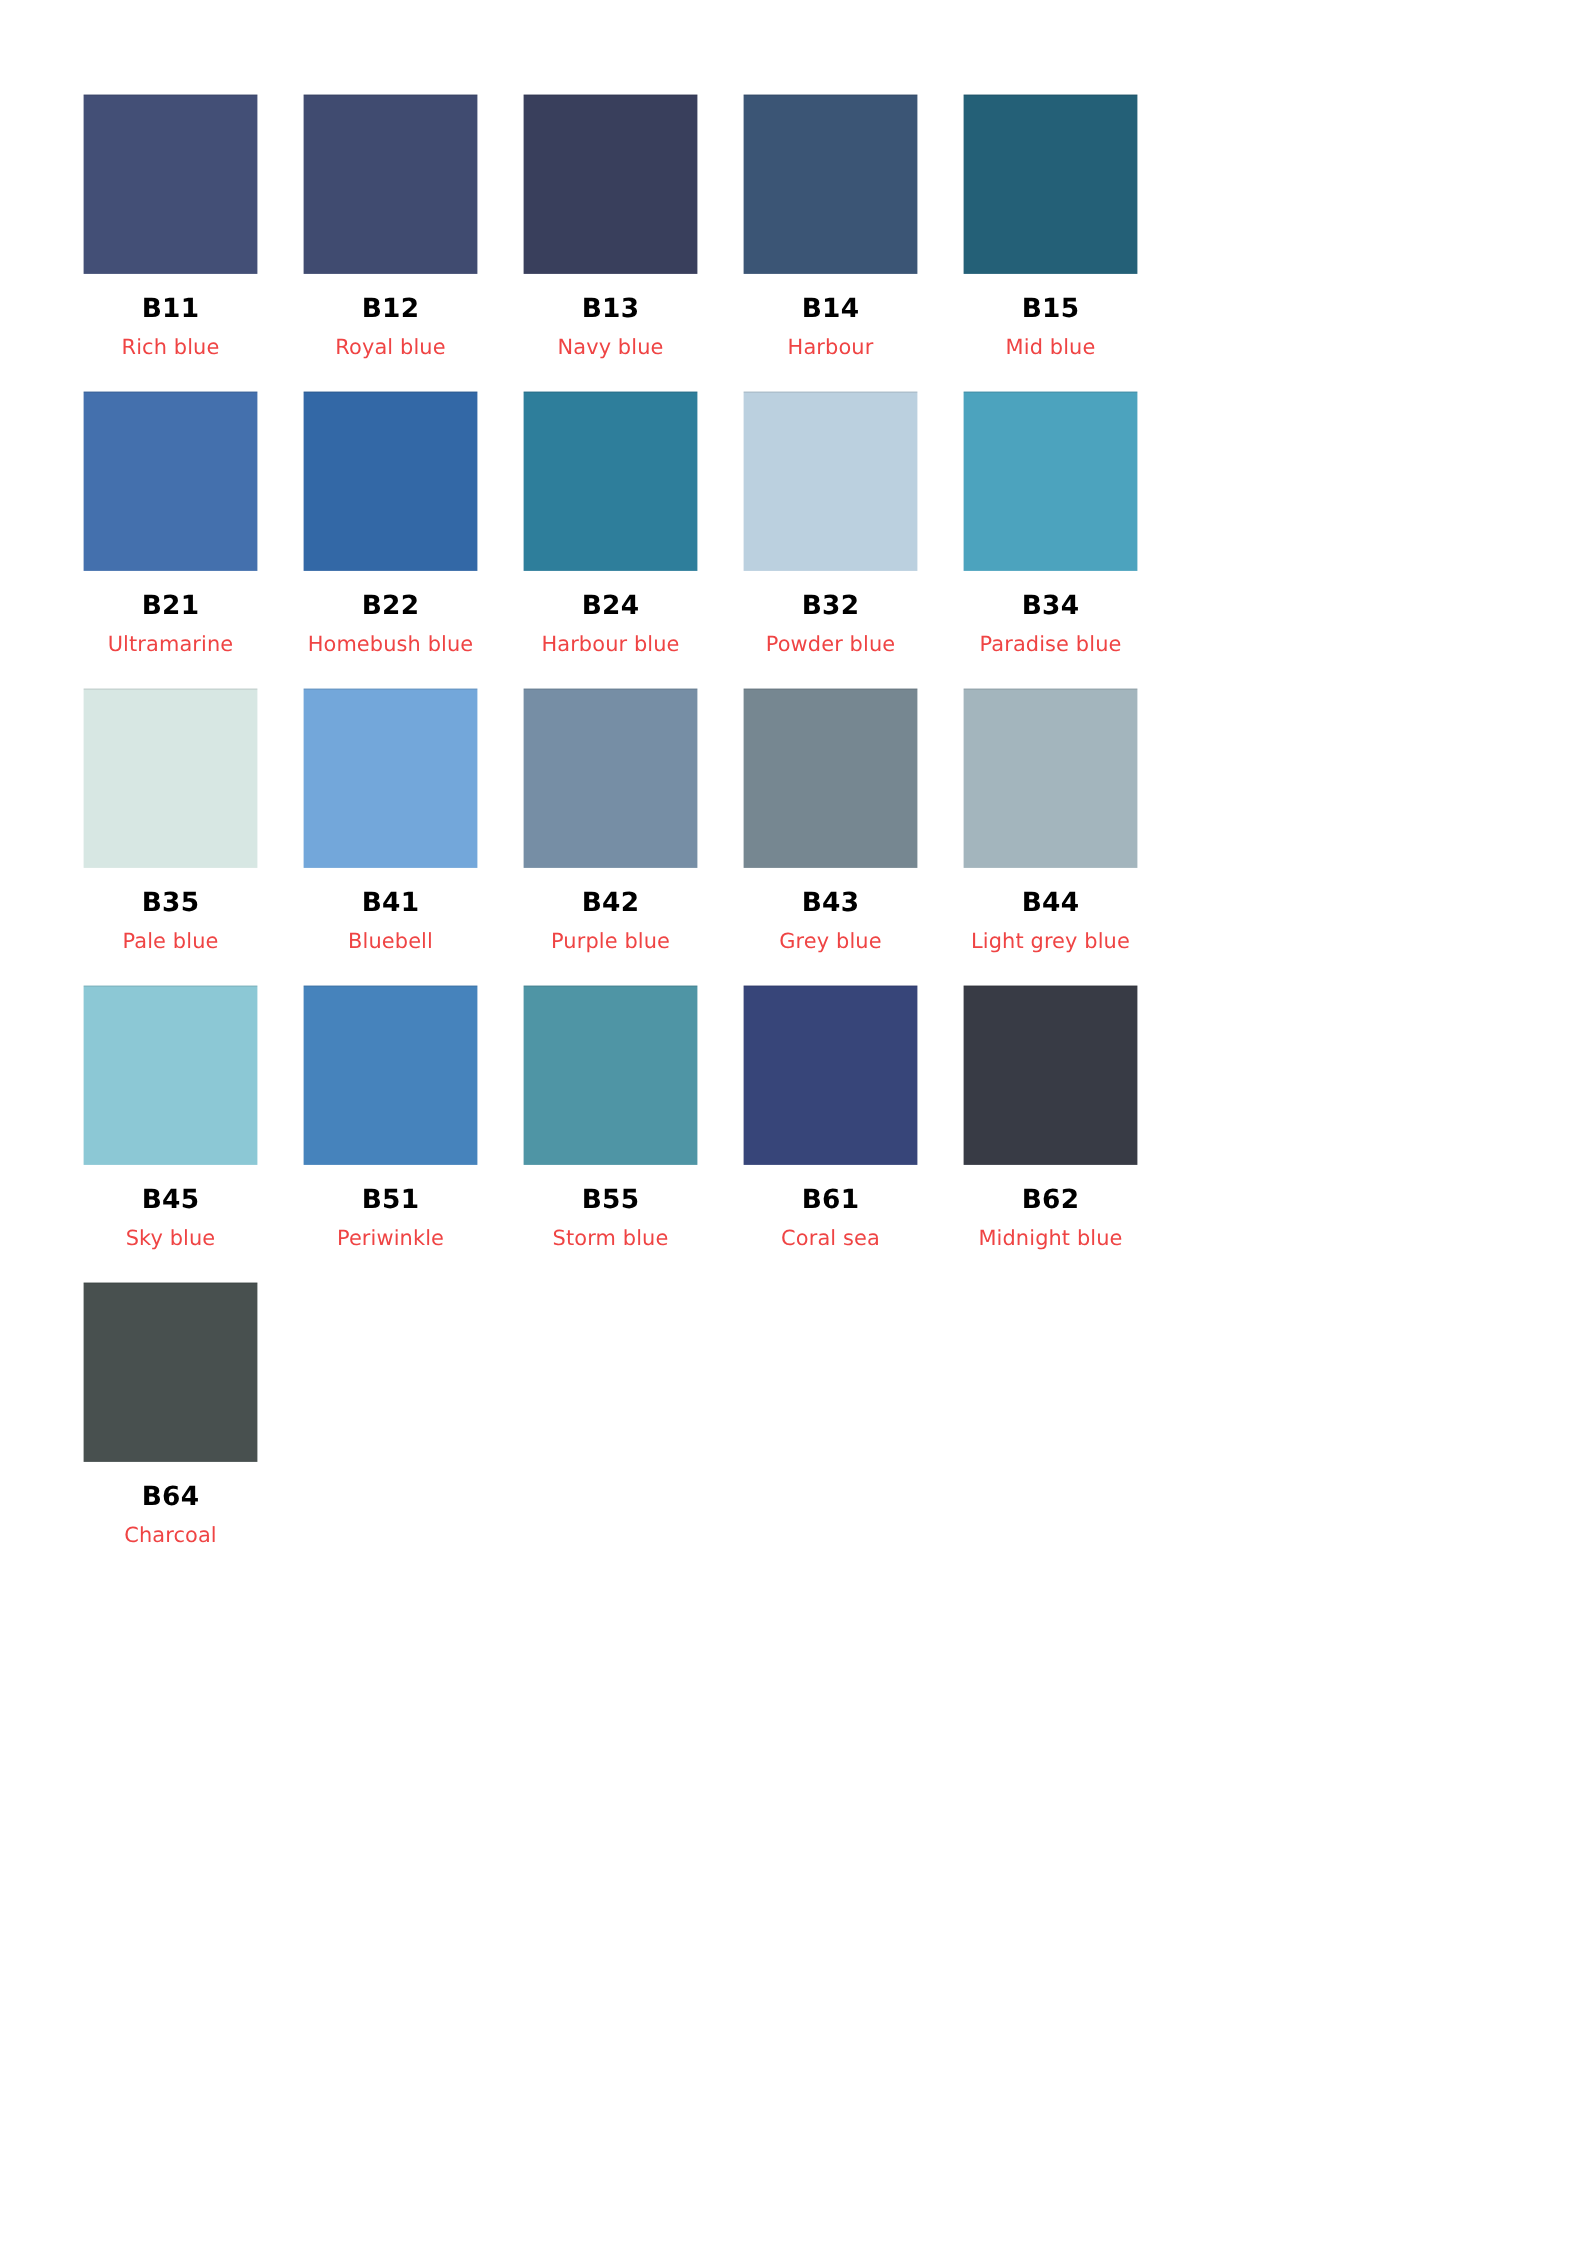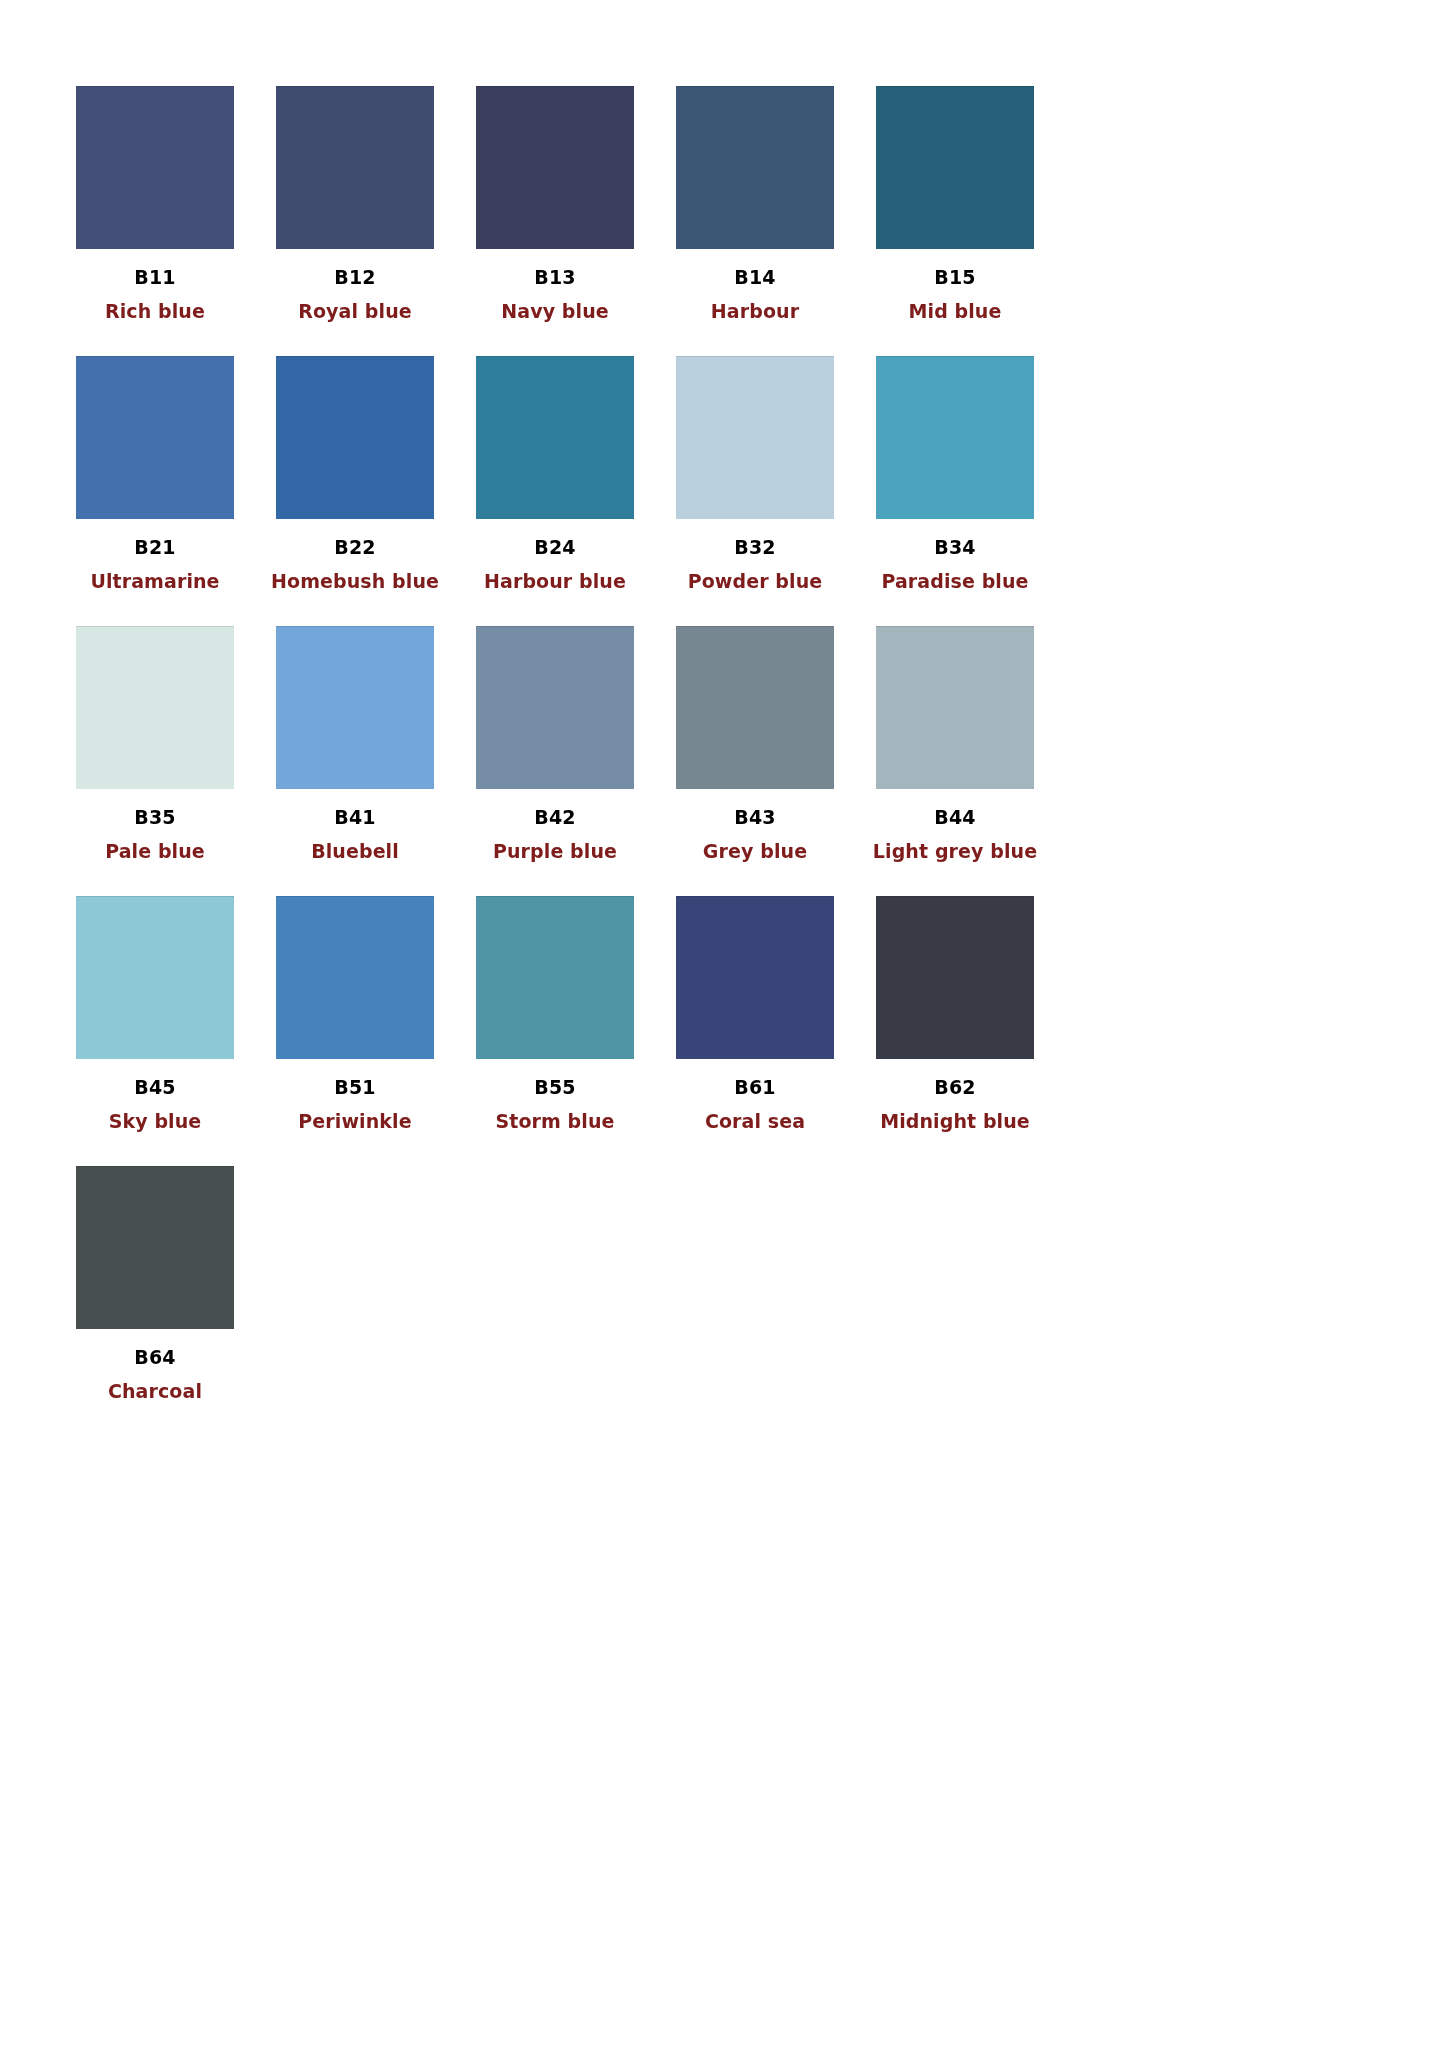--- a/index.html
+++ b/index.html
@@ -41,33 +41,33 @@
   }
   .swatch-chip {
     width: 158px;
     height: 163px;
     display: block;
     border-top: 1px solid rgba(0,0,0,0.10);
     box-sizing: border-box;
   }
   .swatch-code {
     margin-top: 18px;
-    font-size: 19px;
+    font-size: 24px;
     font-weight: bold;
     color: #000000;
     letter-spacing: 0.2px;
     line-height: 1.1;
     text-align: center;
     white-space: nowrap;
   }
   .swatch-name {
     margin-top: 13px;
     font-size: 19px;
-    font-weight: bold;
-    color: #7f1d1d;
+    font-weight: normal;
+    color: #ef4444;
     letter-spacing: 0.1px;
     line-height: 1.1;
     text-align: center;
     white-space: nowrap;
   }
 </style>
 </head>
 <body style="background: rgb(255, 255, 255);">
 
 <div class="sheet">

